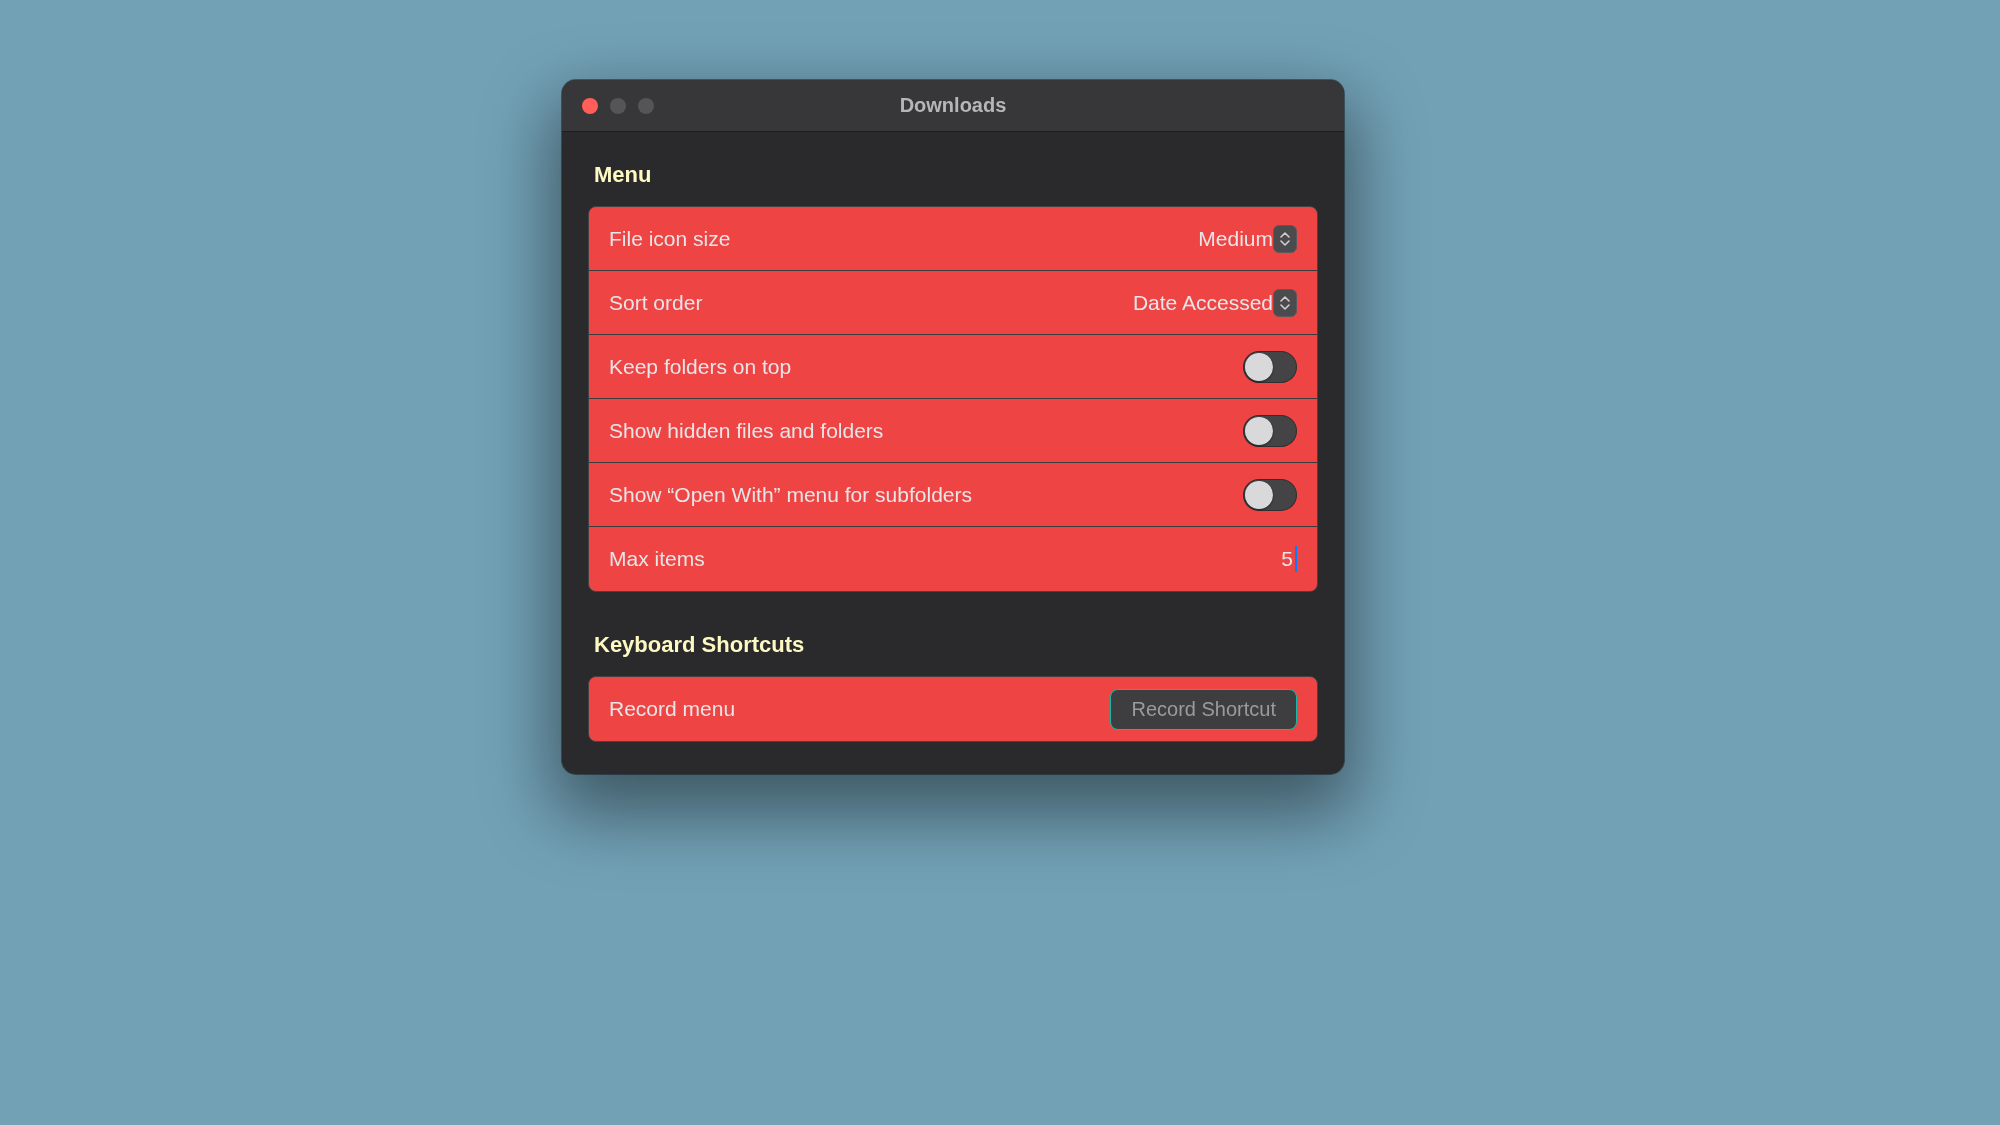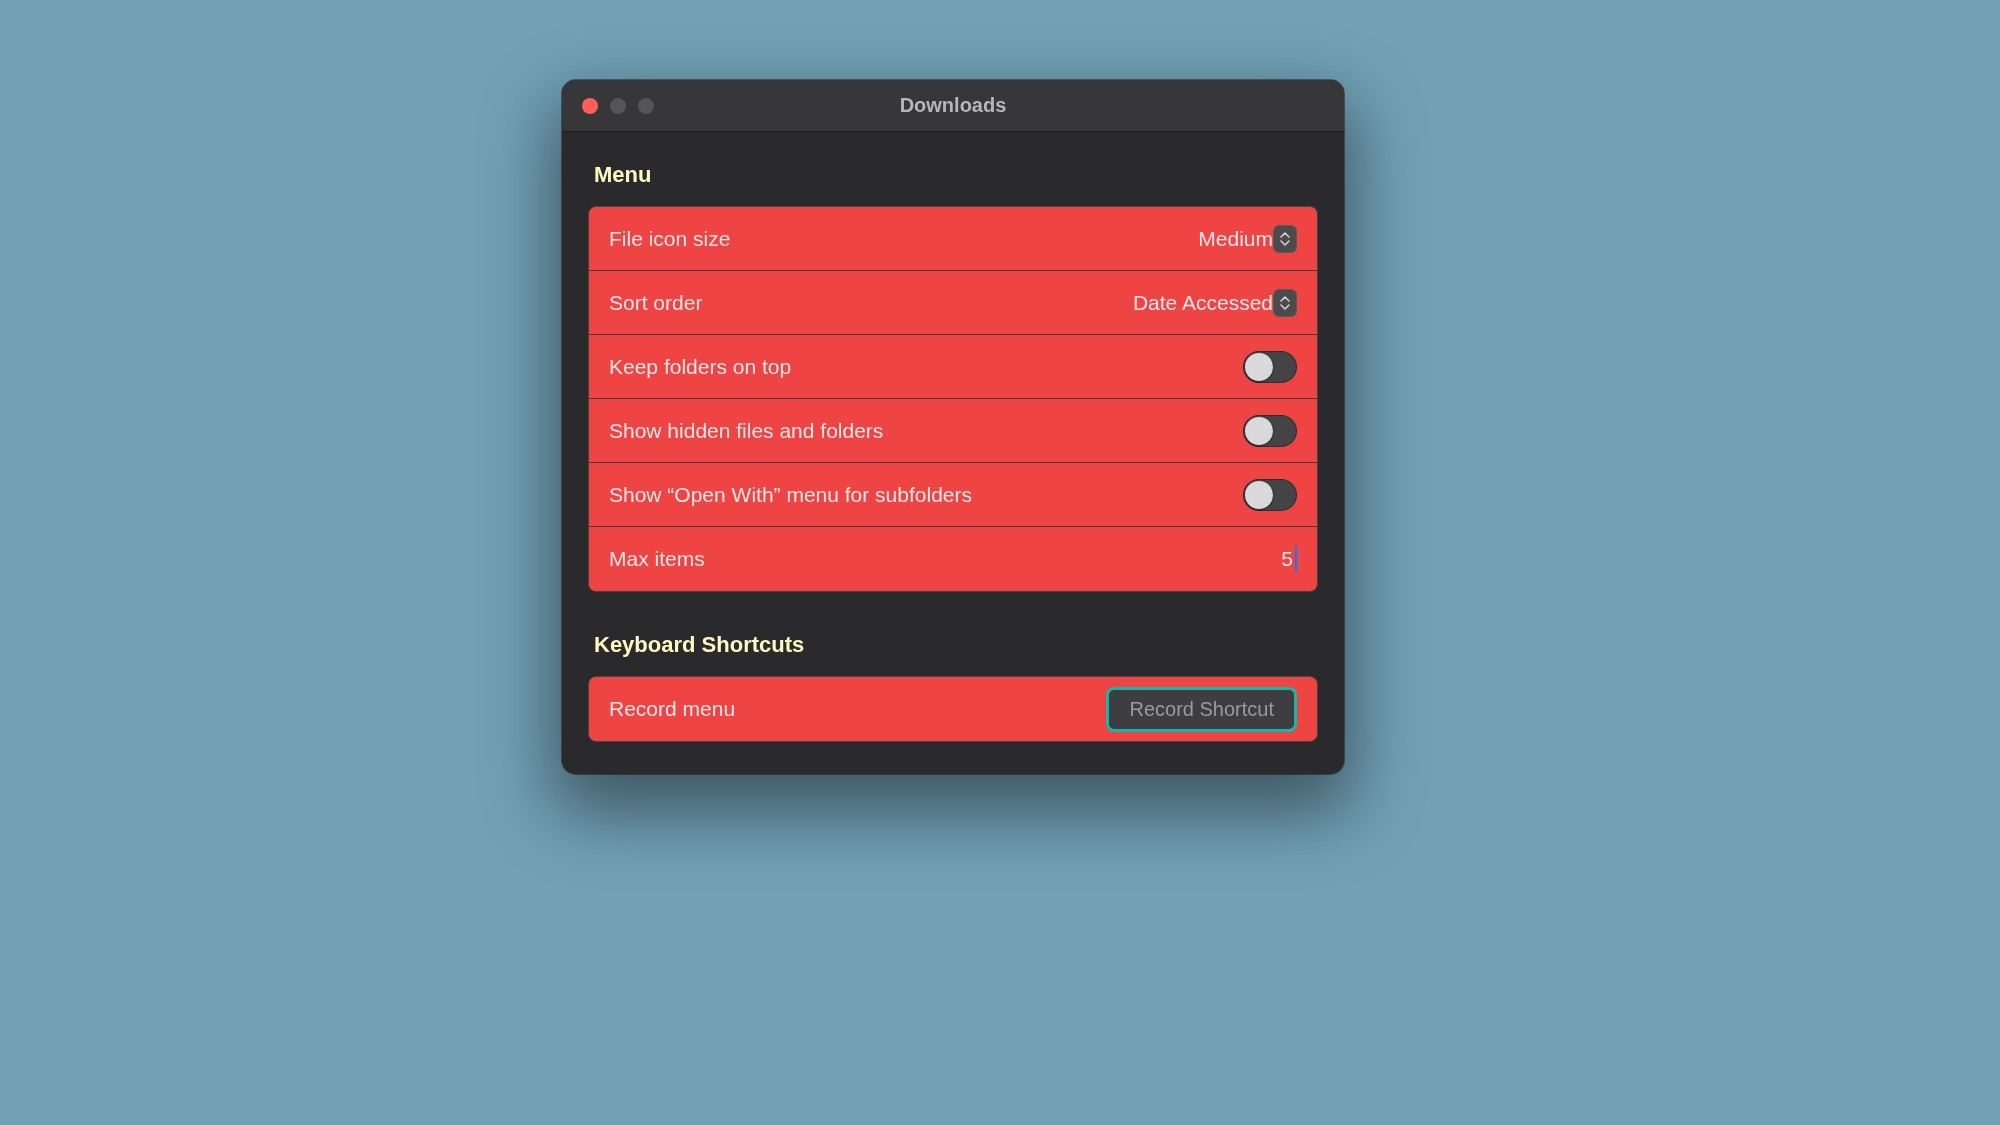--- a/index.html
+++ b/index.html
@@ -123,21 +123,21 @@
     text-align: right;
     width: 40px;
     outline: none;
   }
   .caret {
     width: 2px; height: 26px; background: #0a7aff; margin-left: 2px;
   }
   .spacer { height: 36px; }
   .shortcut-btn {
     background: #3e3e40;
-    border: 3px solid #14b8a6;
+    border: 1px solid #14b8a6;
     border-radius: 8px;
     color: #9b9b9d;
     font-size: 20px;
     padding: 8px 20px;
   }
 </style>
 </head>
 <body>
 
 <div class="window">

